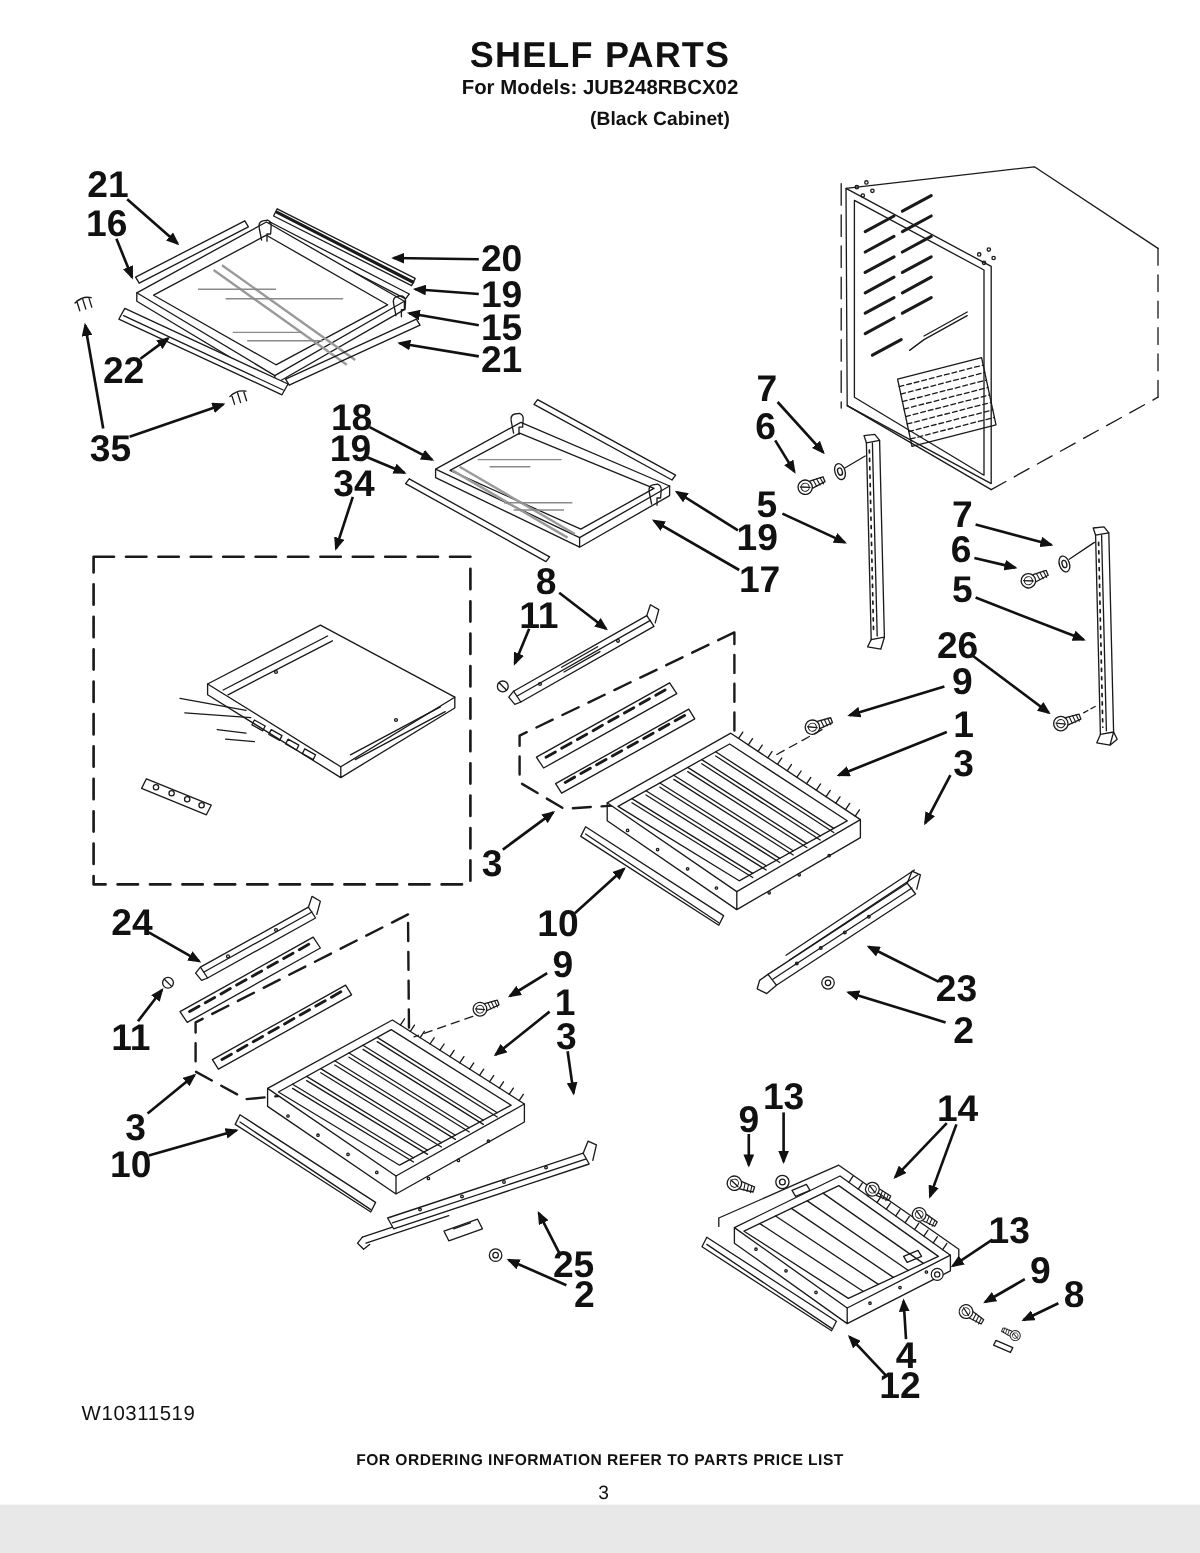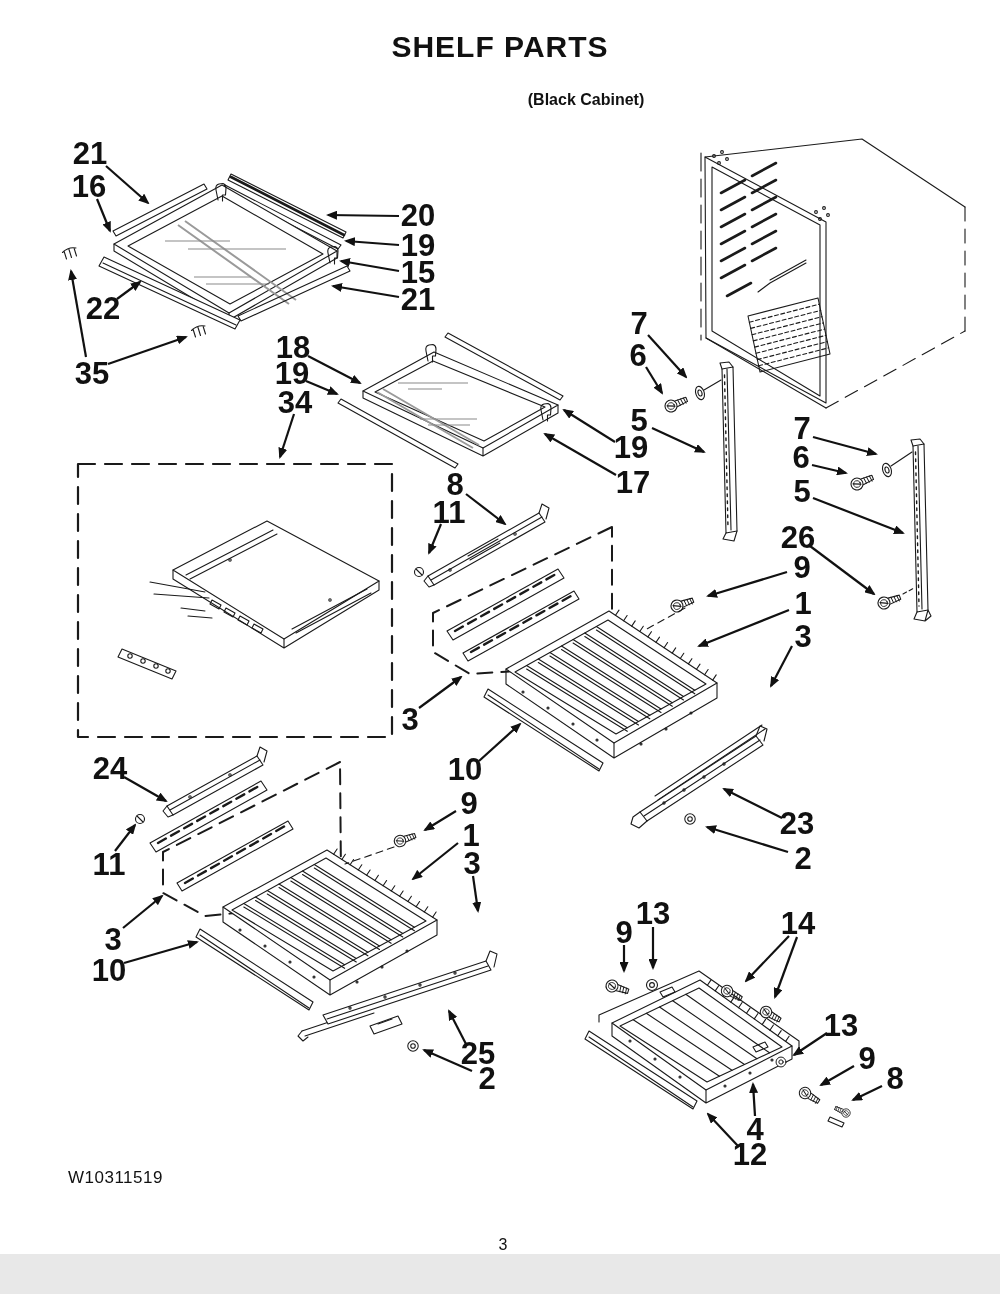--- a/index.html
+++ b/index.html
@@ -5,21 +5,21 @@
   html,body{margin:0;padding:0;background:#e8e8e8;}
   .page{
     position:relative;width:1000px;height:1254px;margin:0 auto;background:#ffffff;
     font-family:"Liberation Sans","DejaVu Sans",sans-serif;color:#111;overflow:hidden;
   }
   .hdr-title{position:absolute;left:0;right:0;top:30px;text-align:center;
     font-size:30px;font-weight:bold;letter-spacing:1px;}
   .hdr-models{position:absolute;left:0;right:0;top:63px;text-align:center;
     font-size:17px;font-weight:bold;}
   .hdr-cabinet{position:absolute;left:550px;top:91px;transform:translateX(-50%);
-    font-size:16px;font-weight:bold;white-space:nowrap;margin-left:36px;}
+    font-size:16px;font-weight:bold;white-space:nowrap;}
   .ftr-note{position:absolute;left:0;right:0;top:1209px;text-align:center;
     font-size:13px;font-weight:bold;letter-spacing:.4px;}
   .ftr-doc{position:absolute;left:68px;top:1168px;font-size:17px;font-weight:400;letter-spacing:.5px;}
   .ftr-page{position:absolute;left:503px;top:1236px;transform:translateX(-50%);font-size:16px;}
   svg#diagram{position:absolute;left:0;top:0;}
   .ln{stroke:#1a1a1a;fill:none;stroke-width:1.1;stroke-linecap:round;stroke-linejoin:round;}
   .wf{fill:#ffffff;}
   .thk{stroke-width:2.6;}
   .gray{stroke:#8a8a8a;}
   .band{stroke:#9a9a9a;stroke-width:2;}
@@ -29,20 +29,21 @@
   .slotline{stroke-dasharray:9 6;stroke-width:2.4;}
   .callout-num{font:bold 31px "Liberation Sans","DejaVu Sans",sans-serif;fill:#111;text-anchor:middle;}
   .callout-arrow{stroke:#111;stroke-width:2.2;}
 </style>
 </head>
 <body>
 
 <div class="page">
 
   <div class="hdr-title">SHELF PARTS</div>
+  <div class="hdr-models">For Models: JUB248RBCX02</div>
   <div class="hdr-cabinet">(Black Cabinet)</div>
 
   <svg id="diagram" width="1000" height="1294" viewBox="0 0 1000 1294">
     <defs>
       <marker id="ah" markerWidth="11" markerHeight="9" refX="9" refY="4.5" orient="auto" markerUnits="userSpaceOnUse">
         <path d="M0,0 L11,4.5 L0,9 Z" fill="#111"></path>
       </marker>
       <g id="screw-proto" class="ln">
         <path d="M5.5,-3.2 L17,-2.2 M5.5,3.2 L17,2.2 M17,-2.2 L17,2.2"></path>
         <path d="M8.5,-3 l0.6,6 M11.5,-2.8 l0.6,6 M14.5,-2.6 l0.6,6" stroke-width="0.9"></path>
@@ -443,15 +444,16 @@
         <text x="653" y="924" class="callout-num">13</text>
         <text x="798" y="934" class="callout-num">14</text>
         <text x="841" y="1036" class="callout-num">13</text>
         <text x="867" y="1069" class="callout-num">9</text>
         <text x="895" y="1089" class="callout-num">8</text>
         <text x="755" y="1140" class="callout-num">4</text>
         <text x="750" y="1165" class="callout-num">12</text>
       </g>
   </svg>
 
+  <div class="ftr-note">FOR ORDERING INFORMATION REFER TO PARTS PRICE LIST</div>
   <div class="ftr-doc">W10311519</div>
   <div class="ftr-page">3</div>
 </div>
 
 </body></html>

